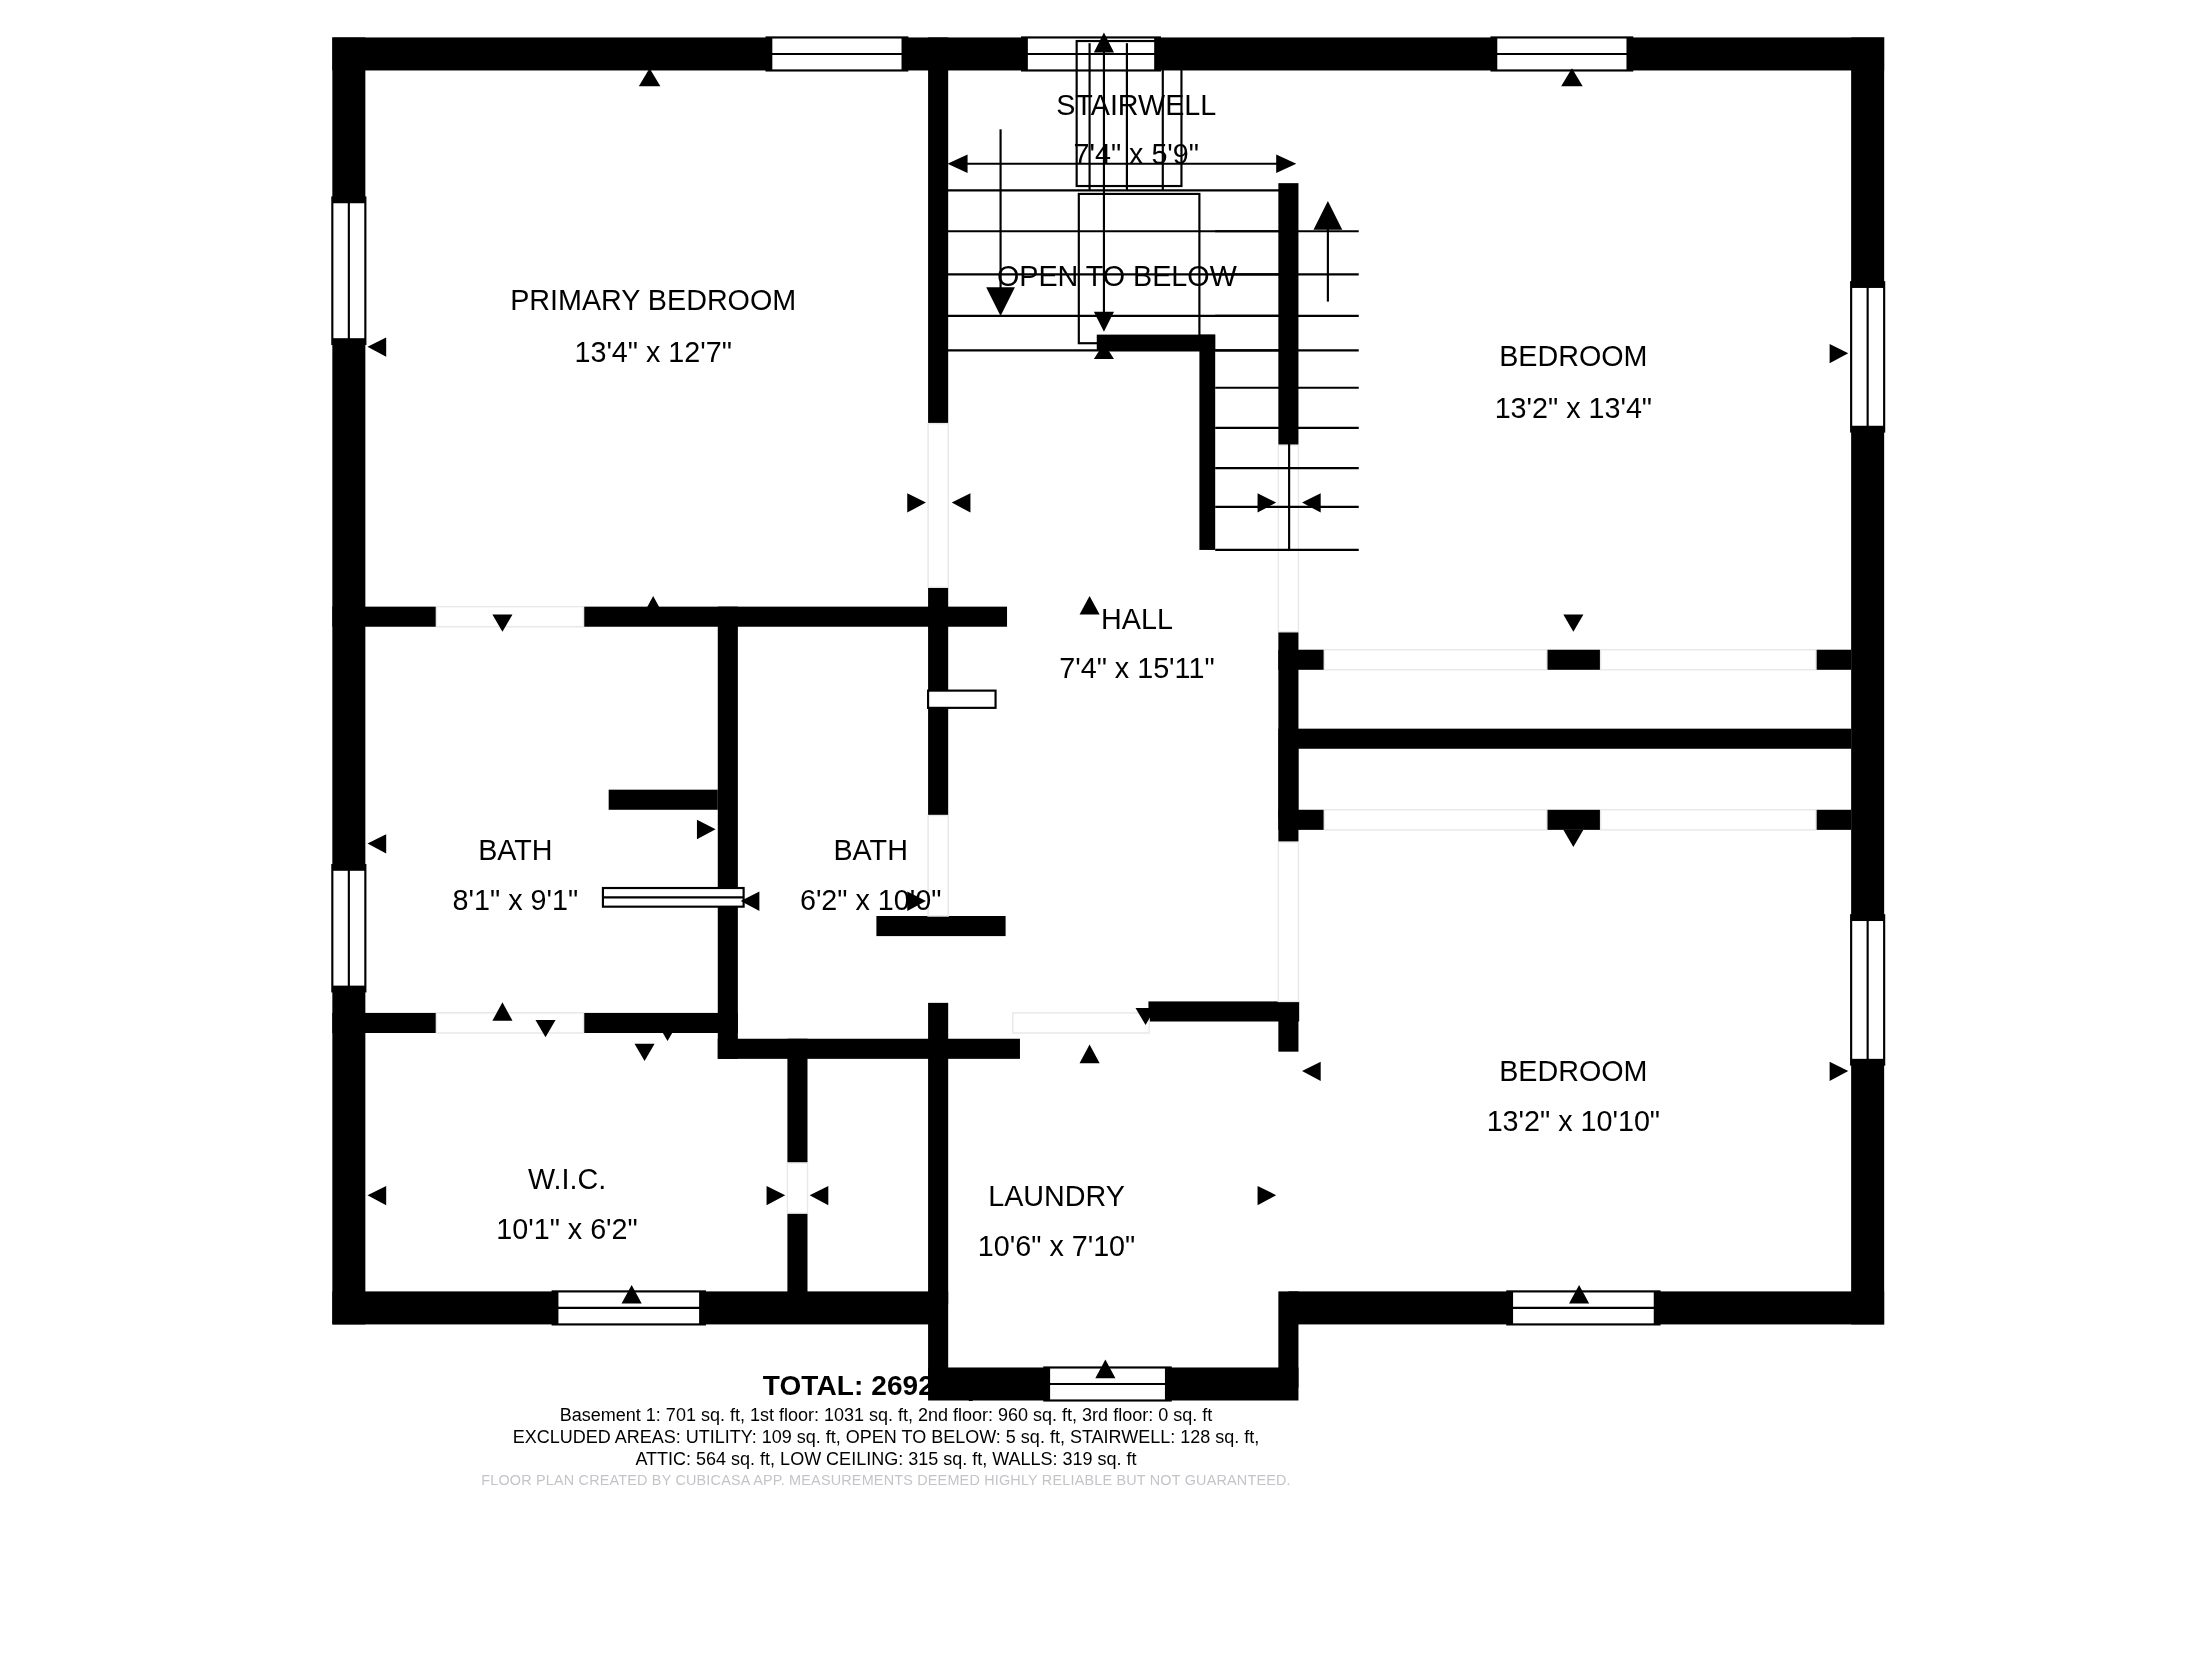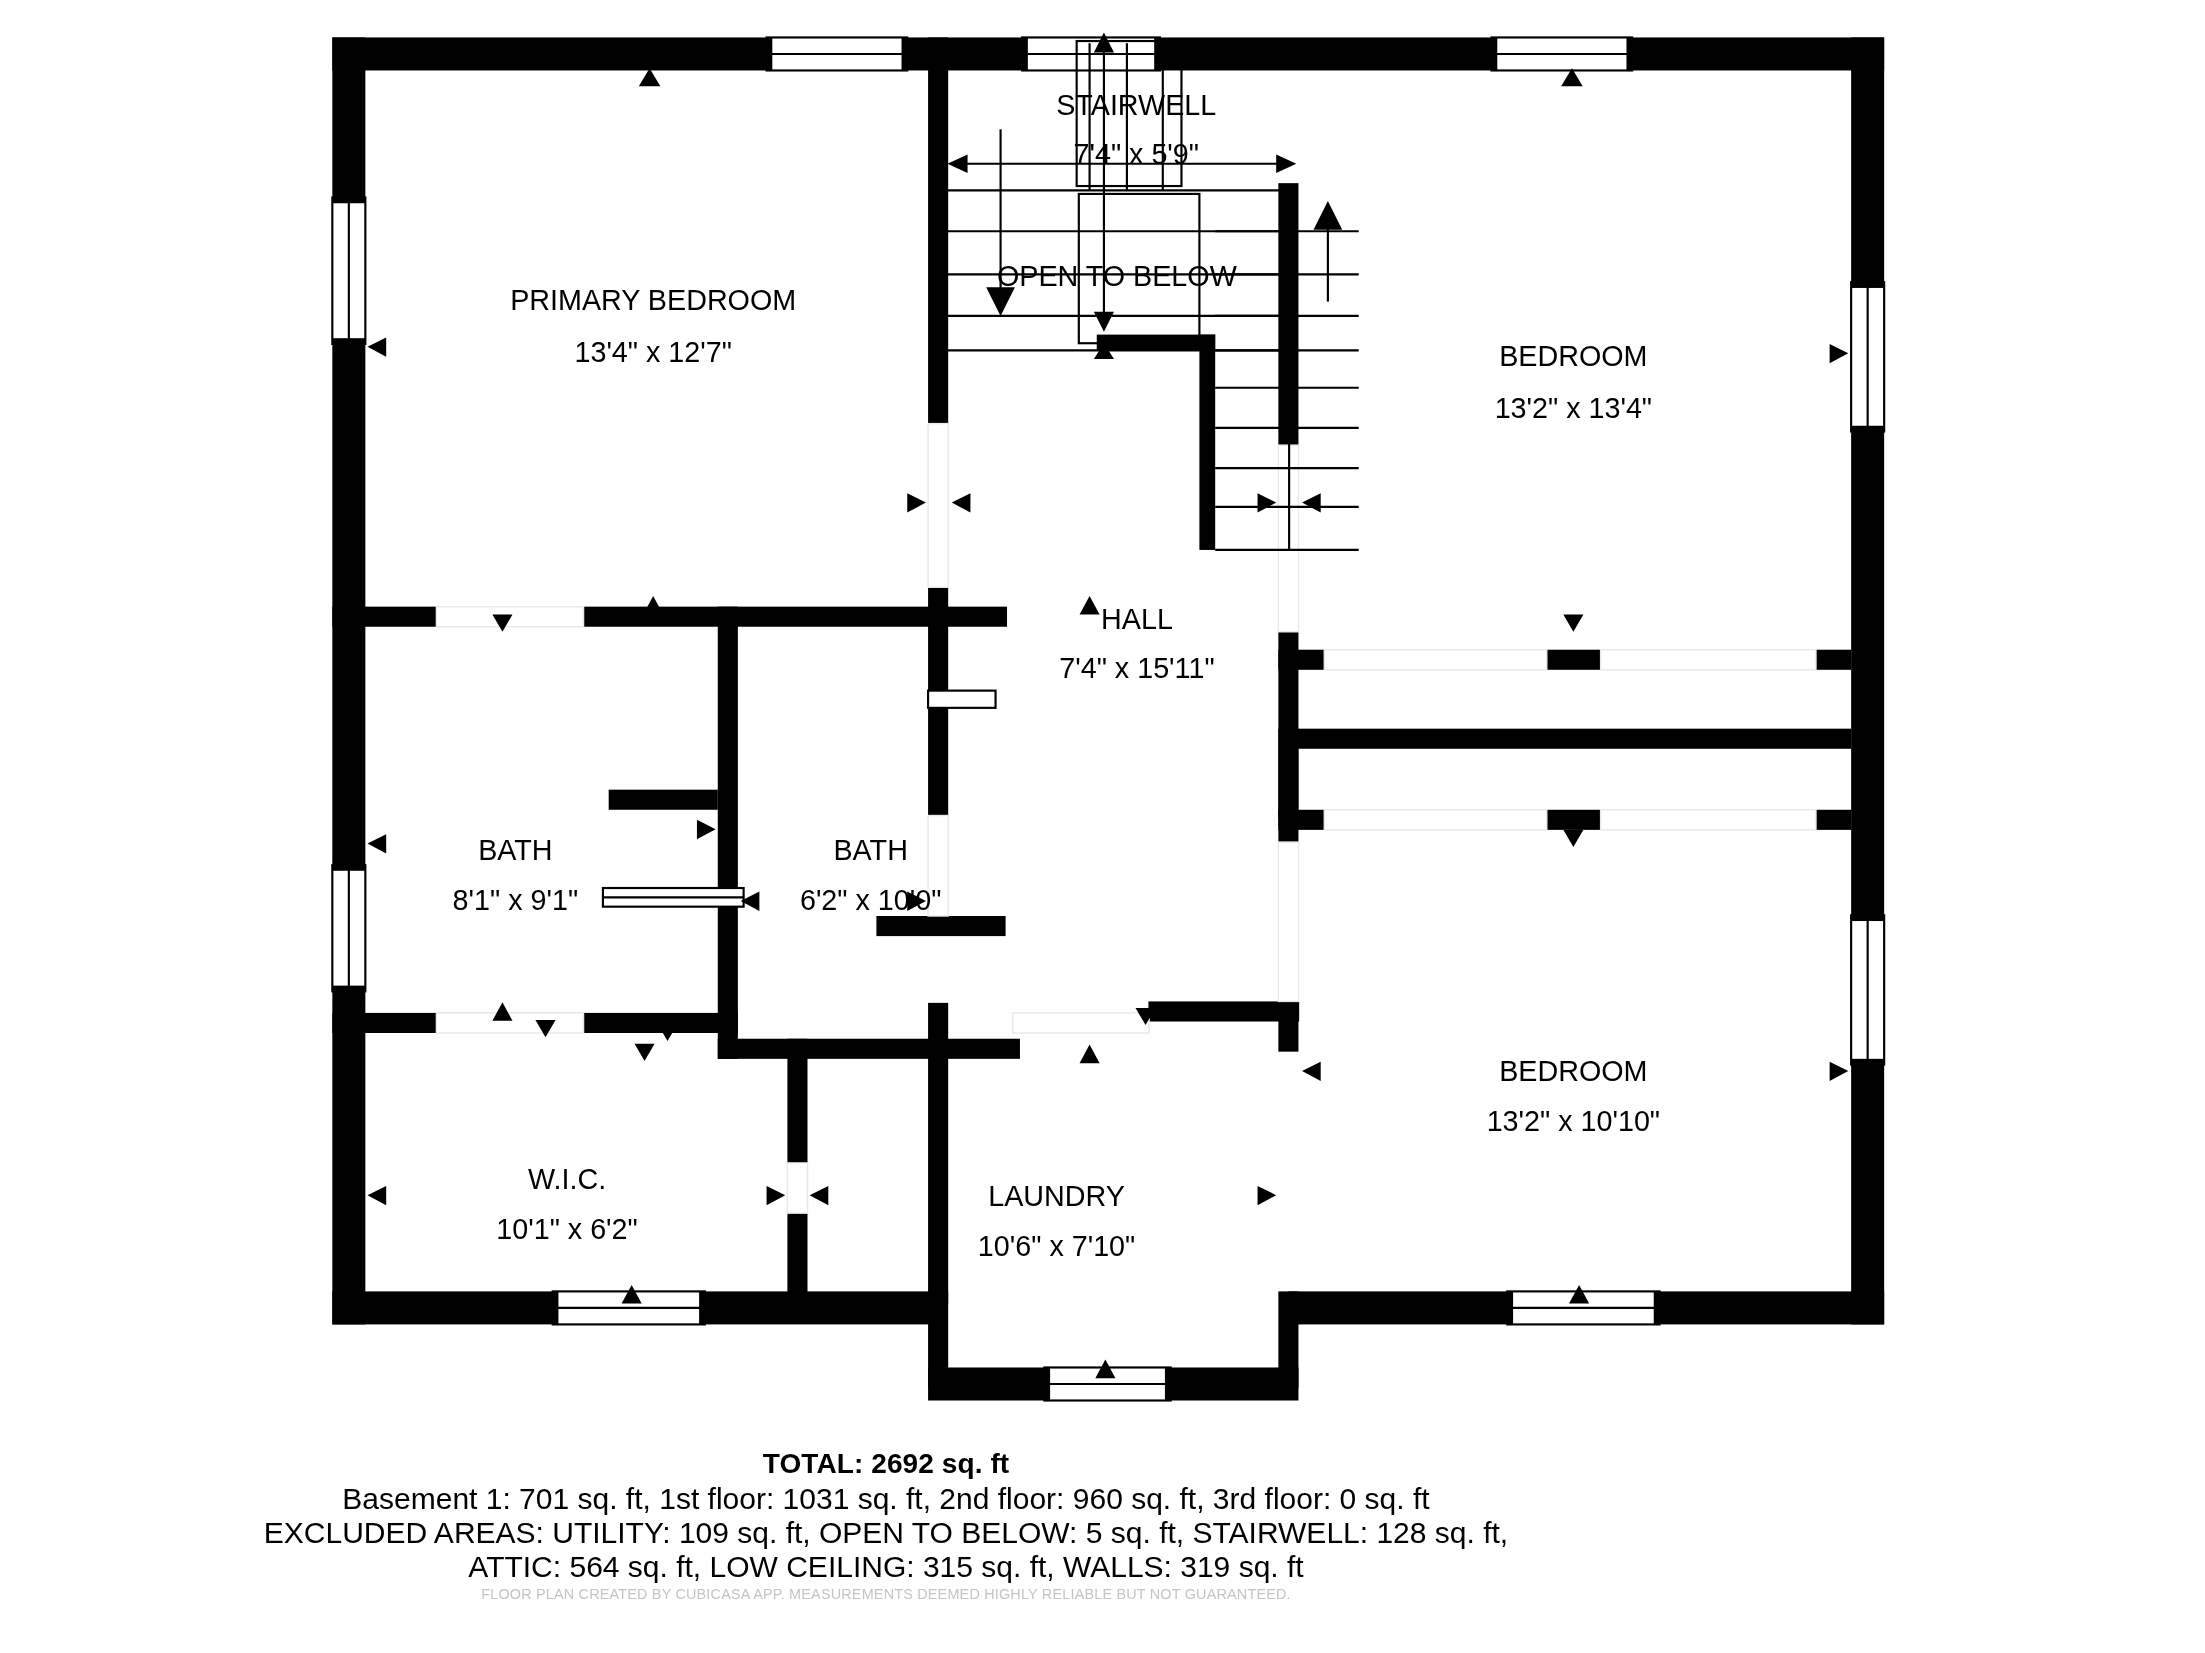--- a/index.html
+++ b/index.html
@@ -15,34 +15,34 @@
     position:absolute;
     left:0;top:0;
     width:2205px;height:1654px;
   }
   svg{display:block;}
 
   
   .footer{
     position:absolute;
     left:0;
-    top:1450px;
+    top:1372px;
     width:1772px;
     text-align:center;
     line-height:1.0;
   }
   .footer .total{
     font-size:28px;
     font-weight:bold;
     letter-spacing:0.1px;
     margin:0 0 5.7px 0;
     color:#000;
   }
   .footer .line{
-    font-size:30px;
+    font-size:18px;
     font-weight:normal;
     margin:0 0 4.3px 0;
     color:#000;
     white-space:nowrap;
   }
   .footer .disclaimer{
     font-size:14.4px;
     color:#c3c4c8;
     margin-top:5px;
     letter-spacing:0.2px;

